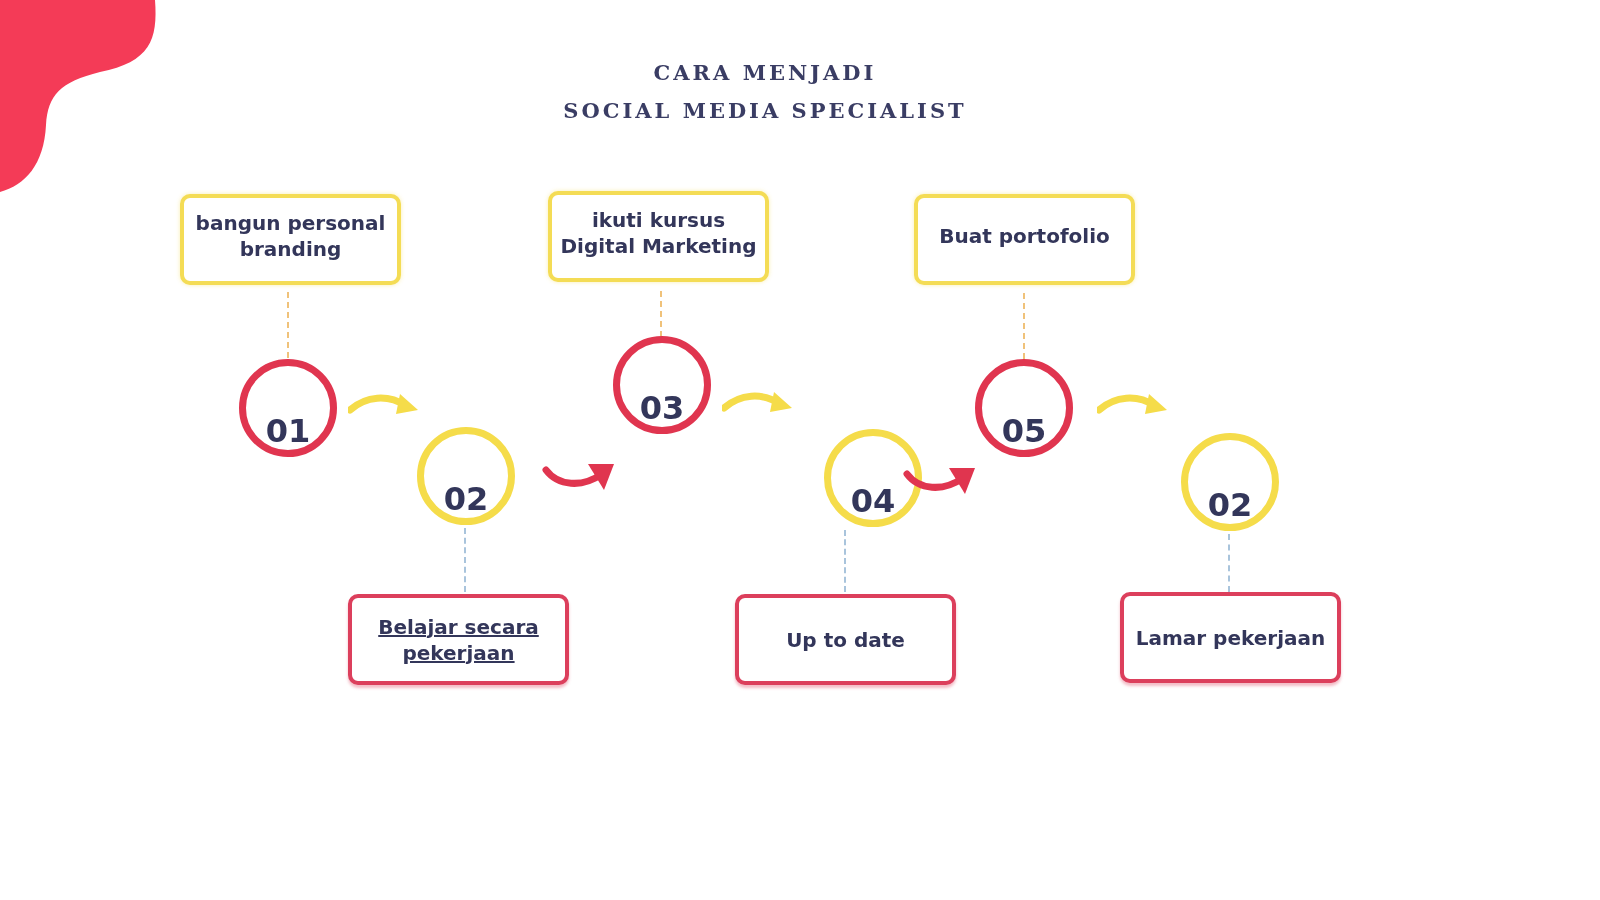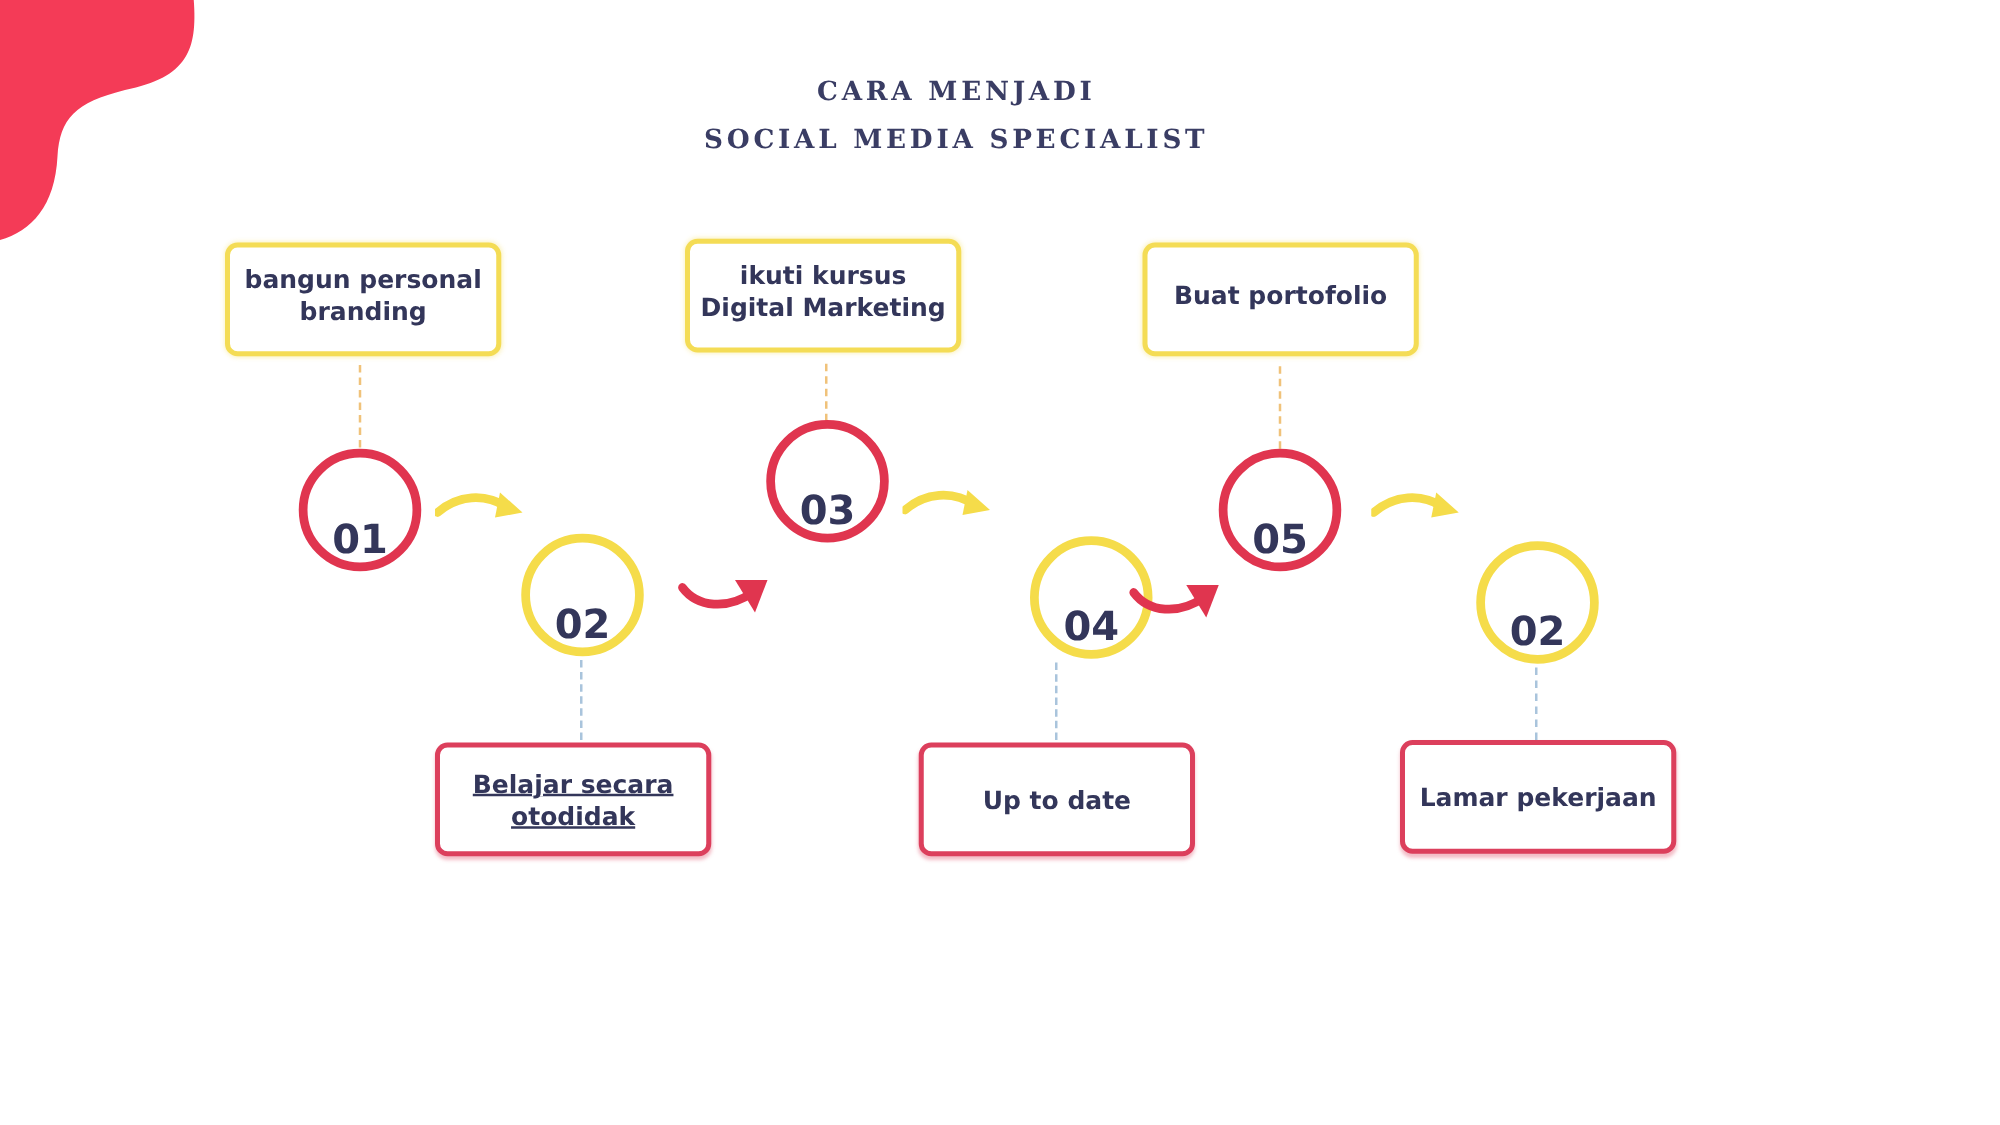--- a/index.html
+++ b/index.html
@@ -113,21 +113,21 @@
   <path d="M46,8 L72,8 L62,34 Z" fill="#e0354f"></path>
 </svg>
 <svg class="arrow" style="left:903px; top:460px;" viewBox="0 0 74 40">
   <path d="M4,14 C16,30 40,32 60,18" fill="none" stroke="#e0354f" stroke-width="7" stroke-linecap="round"></path>
   <path d="M46,8 L72,8 L62,34 Z" fill="#e0354f"></path>
 </svg>
 
 <div class="box red" style="left:348px; top:594px;text-decoration:underline;">
   <div class="txt">
     <div>Belajar secara</div>
-    <div>otodidak</div>
+    <div>pekerjaan</div>
   </div>
 </div>
 <div class="box red" style="left:735px; top:594px;">
   <div class="txt">Up to date</div>
 </div>
 <div class="box red" style="left:1120px; top:592px;">
   <div class="txt">Lamar pekerjaan</div>
 </div>
 
 </body></html>

